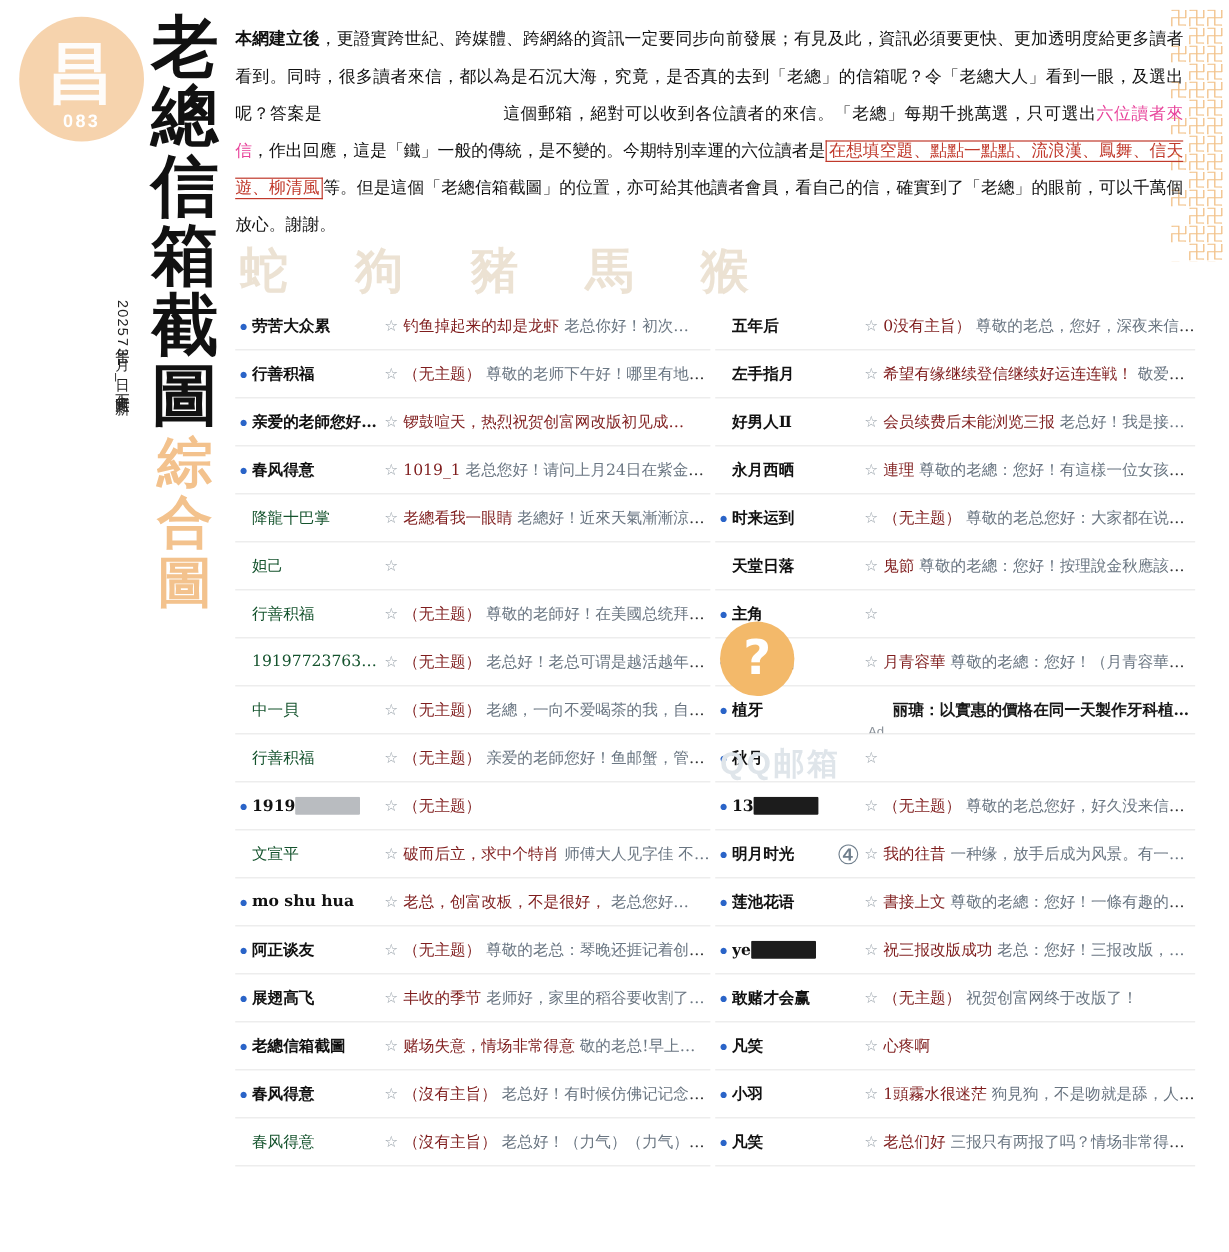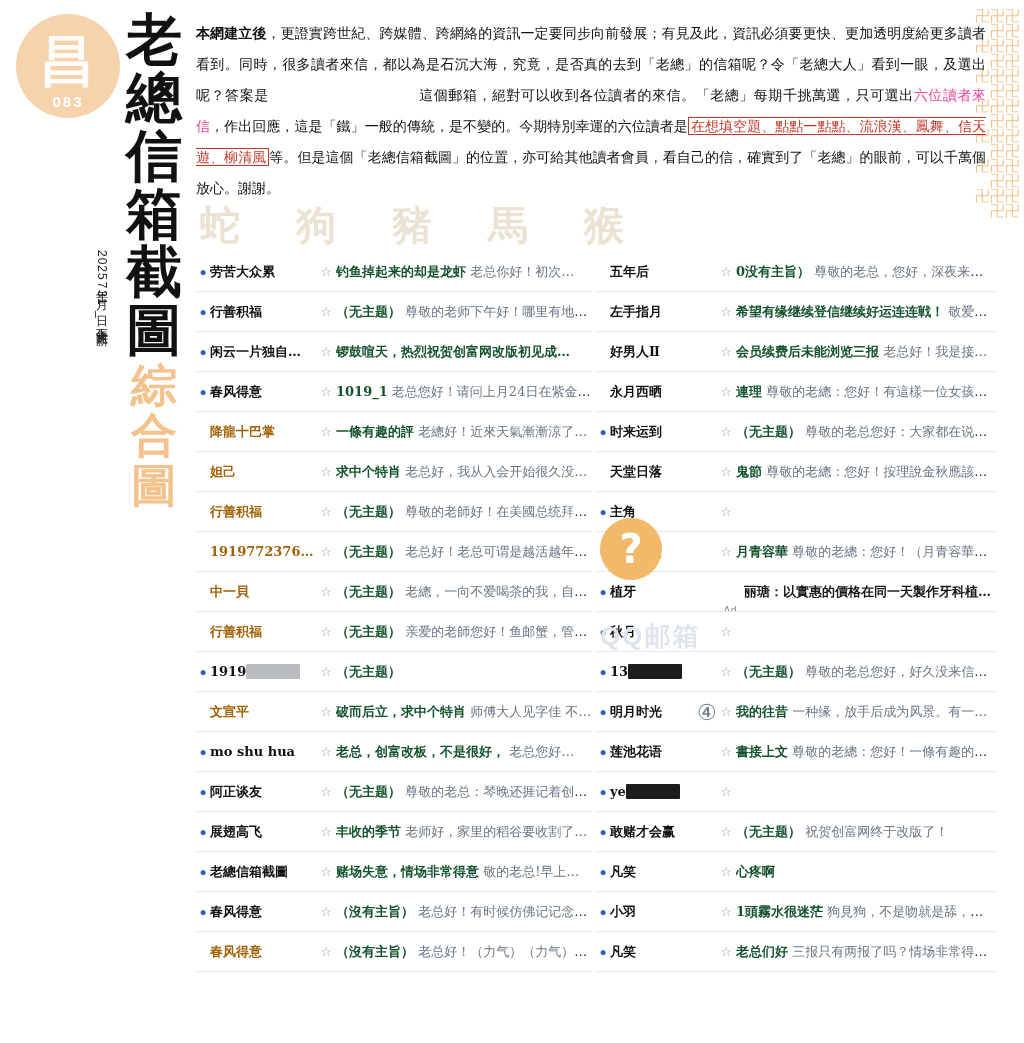--- a/index.html
+++ b/index.html
@@ -199,37 +199,36 @@
     font-size: 12px;
     line-height: 1;
   }
   .bullet.off { color: transparent; }
   .author {
     flex: 0 0 106px;
     width: 106px;
     overflow: hidden;
     text-overflow: ellipsis;
     font-family: "DejaVu Serif", serif;
-    color: #a16207;
-    font-weight: bold;
+    color: #14532d;
   }
   .author.bold { font-weight: bold; color: #111; }
   .star {
     flex: 0 0 20px;
     text-align: center;
     color: #9aa3ab;
     font-size: 13px;
   }
   .subject {
     overflow: hidden;
     text-overflow: ellipsis;
     font-family: "DejaVu Serif", serif;
     color: #333;
   }
-  .subject .title { font-weight: bold; color: #14532d; }
+  .subject .title { font-weight: normal; color: #7f1d1d; }
   .subject .snippet { color: #6a7682; font-weight: normal; }
   .redacted {
     display: inline-block;
     width: 54px;
     height: 15px;
     background: #b9bcc0;
     vertical-align: -3px;
     border-radius: 1px;
   }
   .redacted.dark { background: #1c1c1c; }
@@ -300,41 +299,40 @@
         <span class="subject"><span class="title">钓鱼掉起来的却是龙虾</span><span class="snippet"> 老总你好！初次…</span></span>
       </div>
       <div class="row">
         <span class="bullet">●</span>
         <span class="author bold">行善积福</span>
         <span class="star">☆</span>
         <span class="subject"><span class="title">（无主题）</span><span class="snippet"> 尊敬的老师下午好！哪里有地震…</span></span>
       </div>
       <div class="row">
         <span class="bullet">●</span>
-        <span class="author bold">闲云一片独自…</span>
+        <span class="author bold">亲爱的老師您好…</span>
         <span class="star">☆</span>
         <span class="subject"><span class="title">锣鼓喧天，热烈祝贺创富网改版初见成…</span></span>
       </div>
       <div class="row">
         <span class="bullet">●</span>
         <span class="author bold">春风得意</span>
         <span class="star">☆</span>
         <span class="subject"><span class="title">1019_1</span><span class="snippet"> 老总您好！请问上月24日在紫金店…</span></span>
       </div>
       <div class="row">
         <span class="bullet off">●</span>
         <span class="author">降龍十巴掌</span>
         <span class="star">☆</span>
-        <span class="subject"><span class="title">一條有趣的評</span><span class="snippet"> 老總好！近來天氣漸漸涼了…</span></span>
+        <span class="subject"><span class="title">老總看我一眼睛</span><span class="snippet"> 老總好！近來天氣漸漸涼了…</span></span>
       </div>
       <div class="row">
         <span class="bullet off">●</span>
         <span class="author">妲己</span>
         <span class="star">☆</span>
-        <span class="subject"><span class="title">求中个特肖</span><span class="snippet"> 老总好，我从入会开始很久没…</span></span>
       </div>
       <div class="row">
         <span class="bullet off">●</span>
         <span class="author">行善积福</span>
         <span class="star">☆</span>
         <span class="subject"><span class="title">（无主题）</span><span class="snippet"> 尊敬的老師好！在美國总统拜登…</span></span>
       </div>
       <div class="row">
         <span class="bullet off">●</span>
         <span class="author">19197723763…</span>
@@ -476,20 +474,21 @@
       <div class="row">
         <span class="bullet">●</span>
         <span class="author bold">莲池花语</span>
         <span class="star">☆</span>
         <span class="subject"><span class="title">書接上文</span><span class="snippet"> 尊敬的老總：您好！一條有趣的評…</span></span>
       </div>
       <div class="row">
         <span class="bullet">●</span>
         <span class="author bold">ye<span class="redacted dark"></span></span>
         <span class="star">☆</span>
+        <span class="subject"><span class="title">祝三报改版成功</span><span class="snippet"> 老总：您好！三报改版，…</span></span>
       </div>
       <div class="row">
         <span class="bullet">●</span>
         <span class="author bold">敢赌才会赢</span>
         <span class="star">☆</span>
         <span class="subject"><span class="title">（无主题）</span><span class="snippet"> 祝贺创富网终于改版了！</span></span>
       </div>
       <div class="row">
         <span class="bullet">●</span>
         <span class="author bold">凡笑</span>

